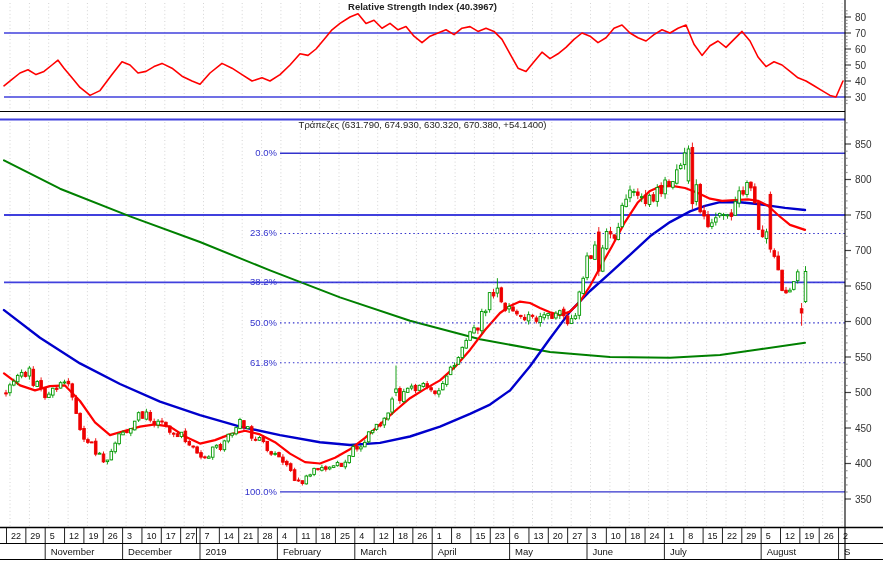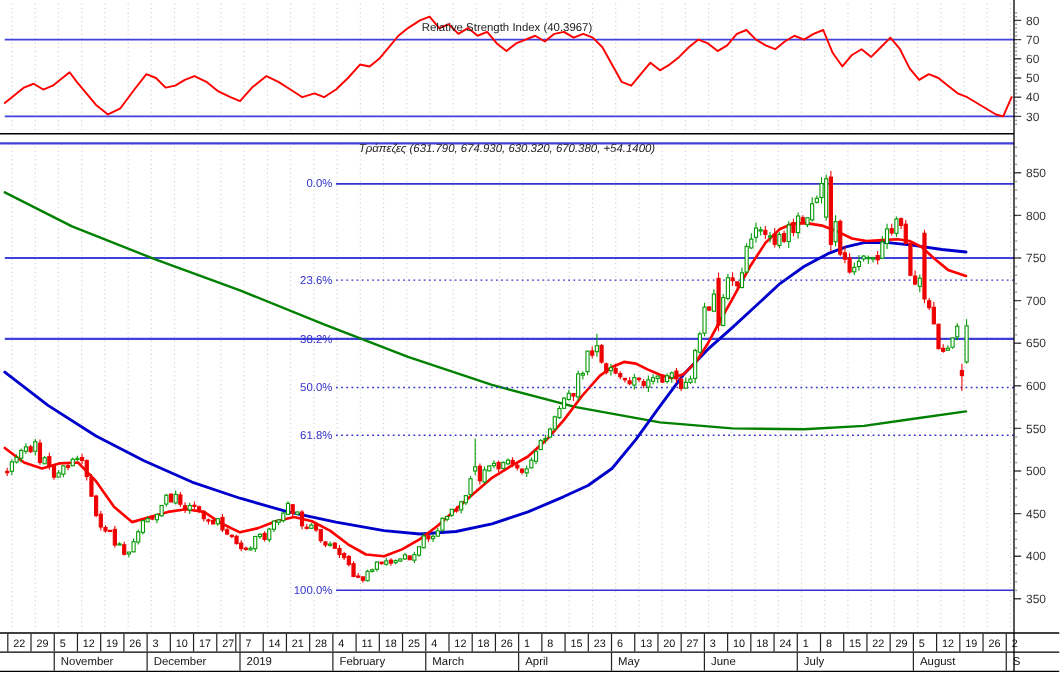--- a/index.html
+++ b/index.html
@@ -1,22 +1,22 @@
 <!DOCTYPE html>
 <html><head>
 <meta charset="utf-8">
 <style>
   html,body{margin:0;padding:0;background:#fff;}
   .chart-root{position:relative;width:883px;height:561px;background:#ffffff;overflow:hidden;
               font-family:"Liberation Sans",sans-serif;}
   .chart-root svg{position:absolute;left:0;top:0;}
   .panel-title{position:absolute;left:0;width:845px;text-align:center;font-size:9.5px;color:#222;
                pointer-events:none;white-space:nowrap;}
-  .rsi-title{top:18px;}
-  .main-title{top:119px;font-style:italic;}
+  .rsi-title{top:1px;font-weight:bold;}
+  .main-title{top:119px;}
   text{font-family:"Liberation Sans",sans-serif;}
 </style>
 </head>
 <body>
 
 <div class="chart-root">
   <svg id="cv" width="883" height="561" viewBox="0 0 883 561">
       <g>
         <line x1="10.0" y1="3" x2="10.0" y2="110" stroke="#d4d4d4" stroke-width="1" stroke-dasharray="1,2.6"></line>
         <line x1="10.0" y1="122" x2="10.0" y2="526" stroke="#d4d4d4" stroke-width="1" stroke-dasharray="1,2.6"></line>

